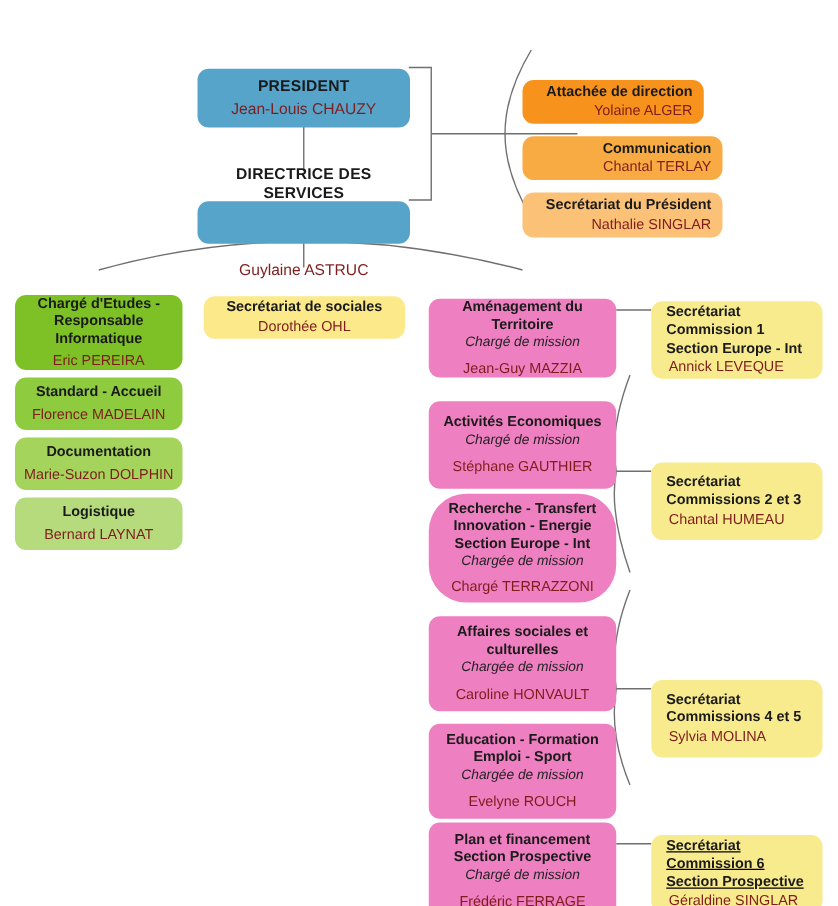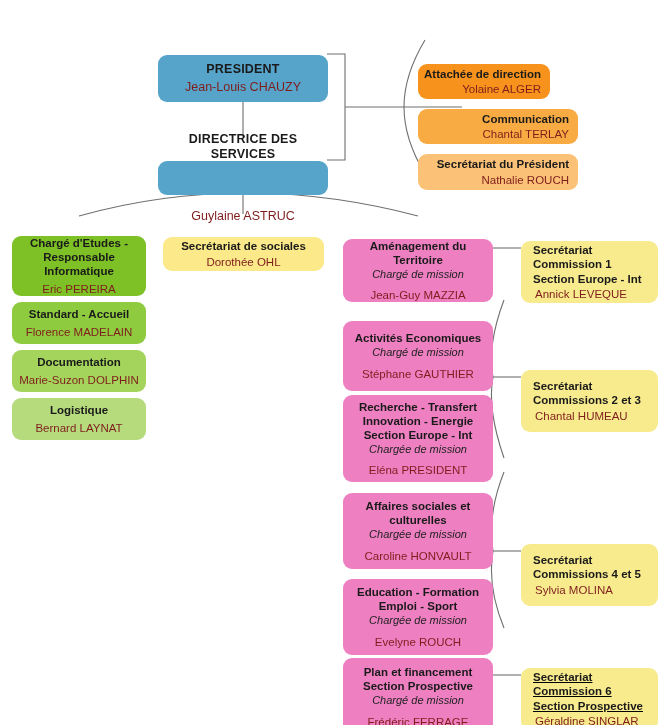--- a/index.html
+++ b/index.html
@@ -105,33 +105,33 @@
   <div class="node n-blue" style="left:158px; top:31px; width:170px; height:47px;">
     <span class="title">PRESIDENT</span>
     <span class="person">Jean-Louis CHAUZY</span>
   </div>
 
   <div class="node n-blue" style="left:158px; top:137px; width:170px; height:34px;gap:44px;">
     <span class="title">DIRECTRICE DES SERVICES</span>
     <span class="person">Guylaine ASTRUC</span>
   </div>
 
-  <div class="node n-orange" style="left:418px; top:40px; width:132px; height:35px; background:#f7931d;">
+  <div class="node n-orange" style="left:418px; top:40px; width:145px; height:35px; background:#f7931d;">
     <span class="title">Attachée de direction</span>
     <span class="person">Yolaine ALGER</span>
   </div>
 
   <div class="node n-orange" style="left:418px; top:85px; width:160px; height:35px; background:#f9ab43;">
     <span class="title">Communication</span>
     <span class="person">Chantal TERLAY</span>
   </div>
 
   <div class="node n-orange" style="left:418px; top:130px; width:160px; height:36px; background:#fbc277;">
     <span class="title">Secrétariat du Président</span>
-    <span class="person">Nathalie ROUCH</span>
+    <span class="person">Nathalie SINGLAR</span>
   </div>
 
   <div class="node n-green" style="left:12px; top:212px; width:134px; height:60px; background:#7dc126;">
     <span class="title">Chargé d'Etudes -</span>
     <span class="title">Responsable Informatique</span>
     <span class="person">Eric PEREIRA</span>
   </div>
 
   <div class="node n-green" style="left:12px; top:278px; width:134px; height:42px; background:#8ecb3f;">
     <span class="title">Standard - Accueil</span>
@@ -158,26 +158,26 @@
     <span class="role">Chargé de mission</span>
     <span class="person">Jean-Guy MAZZIA</span>
   </div>
 
   <div class="node n-pink" style="left:343px; top:297px; width:150px; height:70px;">
     <span class="title">Activités Economiques</span>
     <span class="role">Chargé de mission</span>
     <span class="person">Stéphane GAUTHIER</span>
   </div>
 
-  <div class="node n-pink" style="left:343px; top:371px; width:150px; height:87px;">
+  <div class="node n-pink" style="left:343px; top:371px; width:150px; height:87px;border-radius:30px;">
     <span class="title">Recherche - Transfert</span>
     <span class="title">Innovation - Energie</span>
     <span class="title">Section Europe - Int</span>
     <span class="role">Chargée de mission</span>
-    <span class="person">Eléna PRESIDENT</span>
+    <span class="person">Chargé TERRAZZONI</span>
   </div>
 
   <div class="node n-pink" style="left:343px; top:469px; width:150px; height:76px;">
     <span class="title">Affaires sociales et</span>
     <span class="title">culturelles</span>
     <span class="role">Chargée de mission</span>
     <span class="person">Caroline HONVAULT</span>
   </div>
 
   <div class="node n-pink" style="left:343px; top:555px; width:150px; height:76px;">

